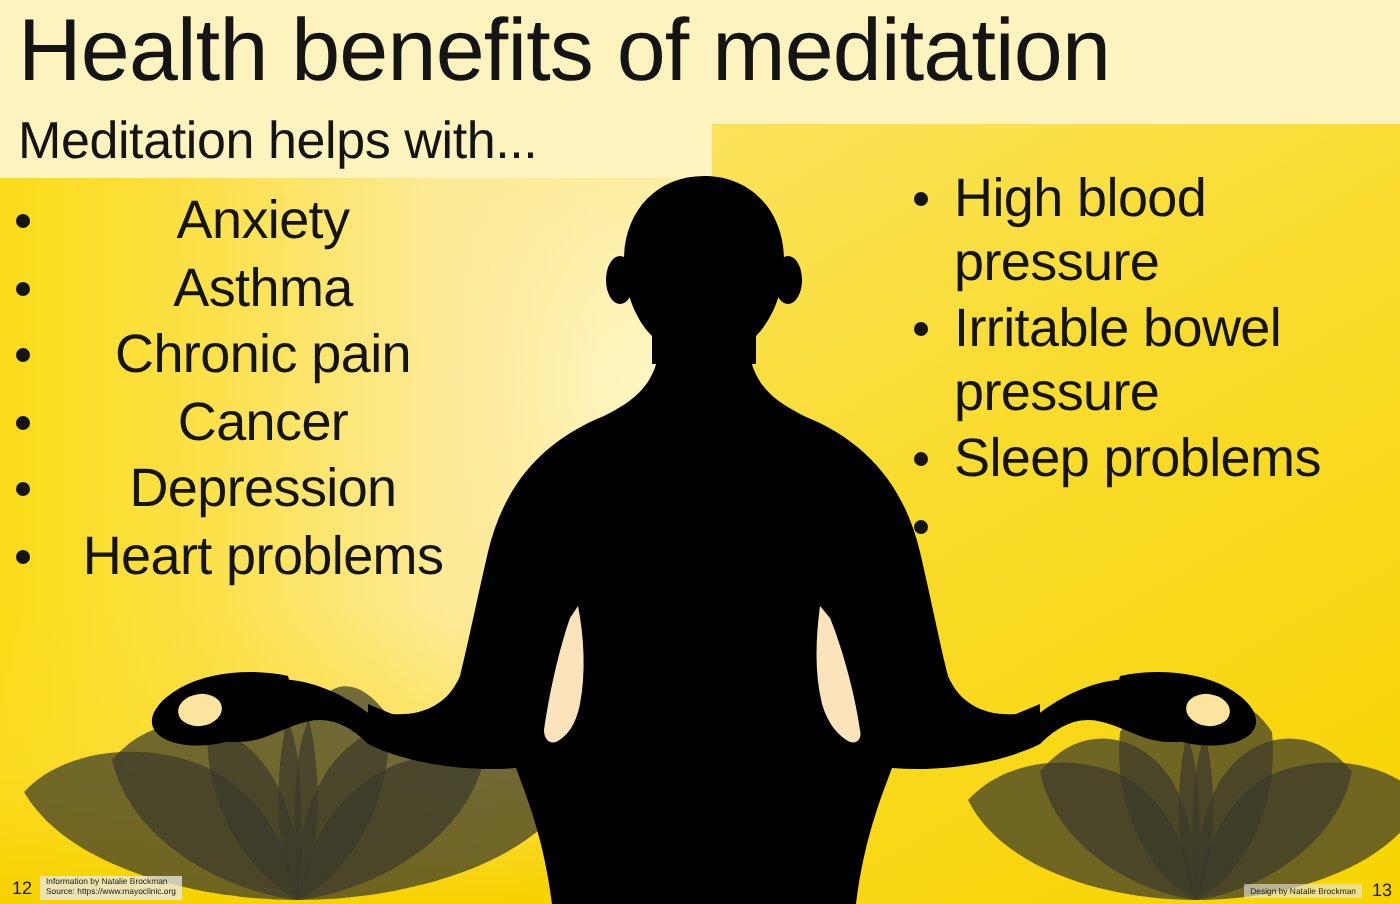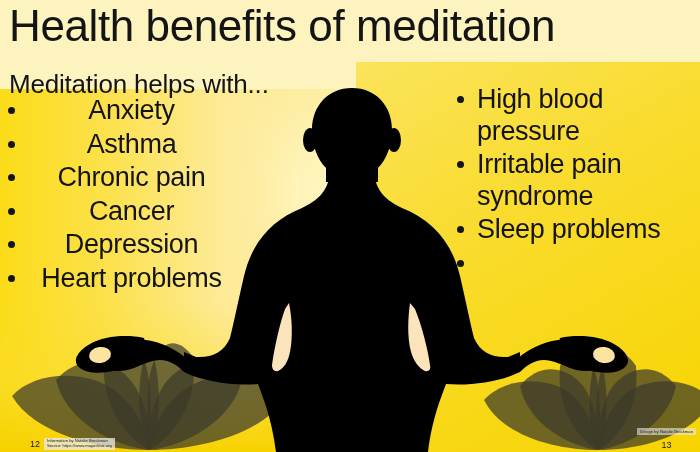--- a/index.html
+++ b/index.html
@@ -70,21 +70,21 @@
     font-size: 44px;
     line-height: 58px;
     color: #141414;
     font-weight: 400;
     letter-spacing: -0.4px;
     white-space: nowrap;
     z-index: 30;
   }
   .subtitle {
     position: absolute;
-    left: 9px; top: 67px;
+    left: 9px; top: 53px;
     font-size: 26px;
     line-height: 34px;
     color: #141414;
     font-weight: 400;
     letter-spacing: -0.2px;
     white-space: nowrap;
     z-index: 30;
   }
 
   .list {
@@ -139,41 +139,39 @@
     display: flex;
     align-items: center;
     gap: 4px;
     z-index: 40;
   }
   .credit-left .pagenum {
     font-size: 9px;
     color: #1b1b1b;
     font-weight: 400;
     padding-left: 2px;
-    margin-left: 24px;
   }
   .credit-box {
     background: rgba(232,232,226,0.78);
     padding: 1px 3px;
     line-height: 1.18;
   }
   .credit-box div {
     font-size: 4.2px;
     color: #1a1a1a;
     white-space: nowrap;
     transform-origin: left center;
   }
   .credit-right {
     position: absolute;
     right: 4px; bottom: 2px;
     display: flex;
     align-items: center;
     gap: 5px;
     z-index: 40;
-    flex-direction: column;
   }
   .credit-right .designer {
     font-size: 4.2px;
     color: #1a1a1a;
     background: rgba(232,232,226,0.6);
     padding: 1px 3px;
     white-space: nowrap;
   }
   .credit-right .pagenum {
     font-size: 9px;
@@ -352,21 +350,21 @@
     </li>
   </ul>
 
   <ul class="list list-right">
     <li>
       <span class="bullet"></span>
       <span>High blood pressure</span>
     </li>
     <li>
       <span class="bullet"></span>
-      <span>Irritable pain syndrome</span>
+      <span>Irritable bowel pressure</span>
     </li>
     <li>
       <span class="bullet"></span>
       <span>Sleep problems</span>
     </li>
     <li>
       <span class="bullet"></span>
     </li>
   </ul>
 

